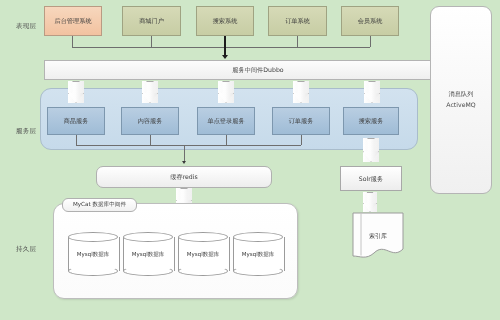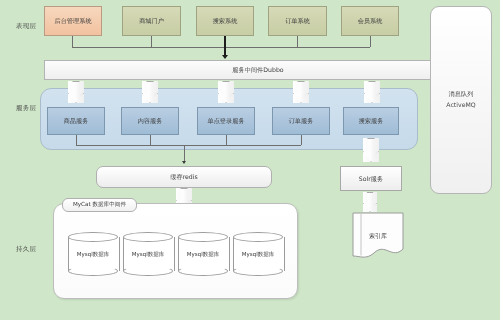--- a/index.html
+++ b/index.html
@@ -134,21 +134,21 @@
     display:flex;align-items:center;justify-content:center;
     font-size:6px;color:#3a3a3a;
   }
 </style>
 </head>
 <body>
 
 <div id="stage">
 
   <div class="abs layer-label" style="left:16px;top:22px;">表现层</div>
-  <div class="abs layer-label" style="left:16px;top:104px;">服务层</div>
+  <div class="abs layer-label" style="left:16px;top:127px;">服务层</div>
   <div class="abs layer-label" style="left:16px;top:245px;">持久层</div>
 
   <div class="abs node node-peach" style="left:44px;top:6px;width:58px;height:30px;">
     <span>后台管理系统</span>
   </div>
   <div class="abs node node-olive" style="left:122px;top:6px;width:59px;height:30px;">
     <span>商城门户</span>
   </div>
   <div class="abs node node-olive" style="left:196px;top:6px;width:58px;height:30px;">
     <span>搜索系统</span>

